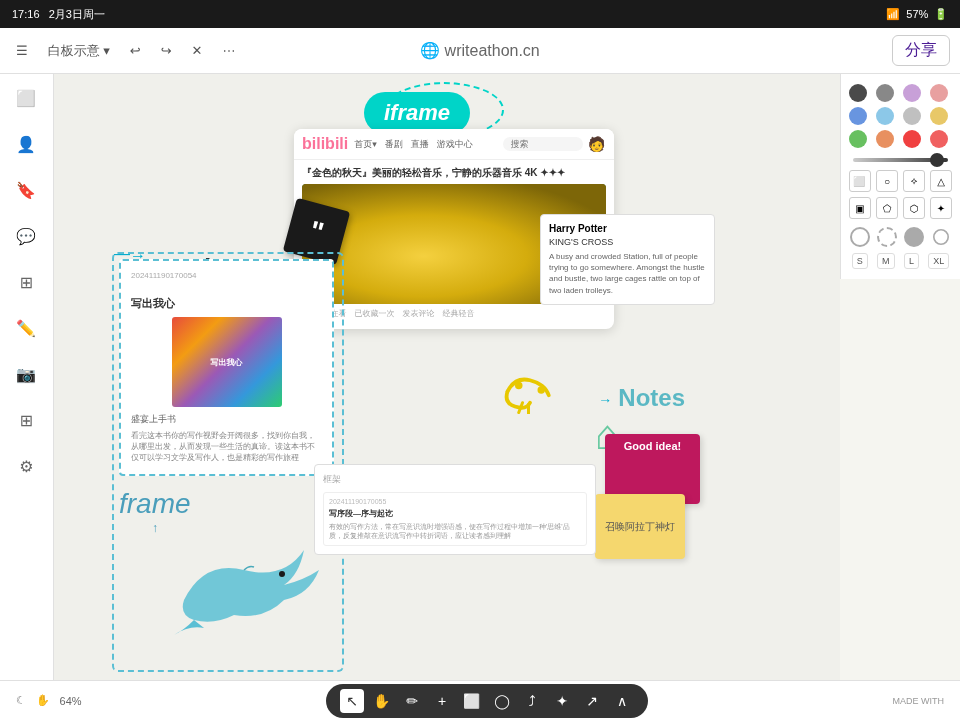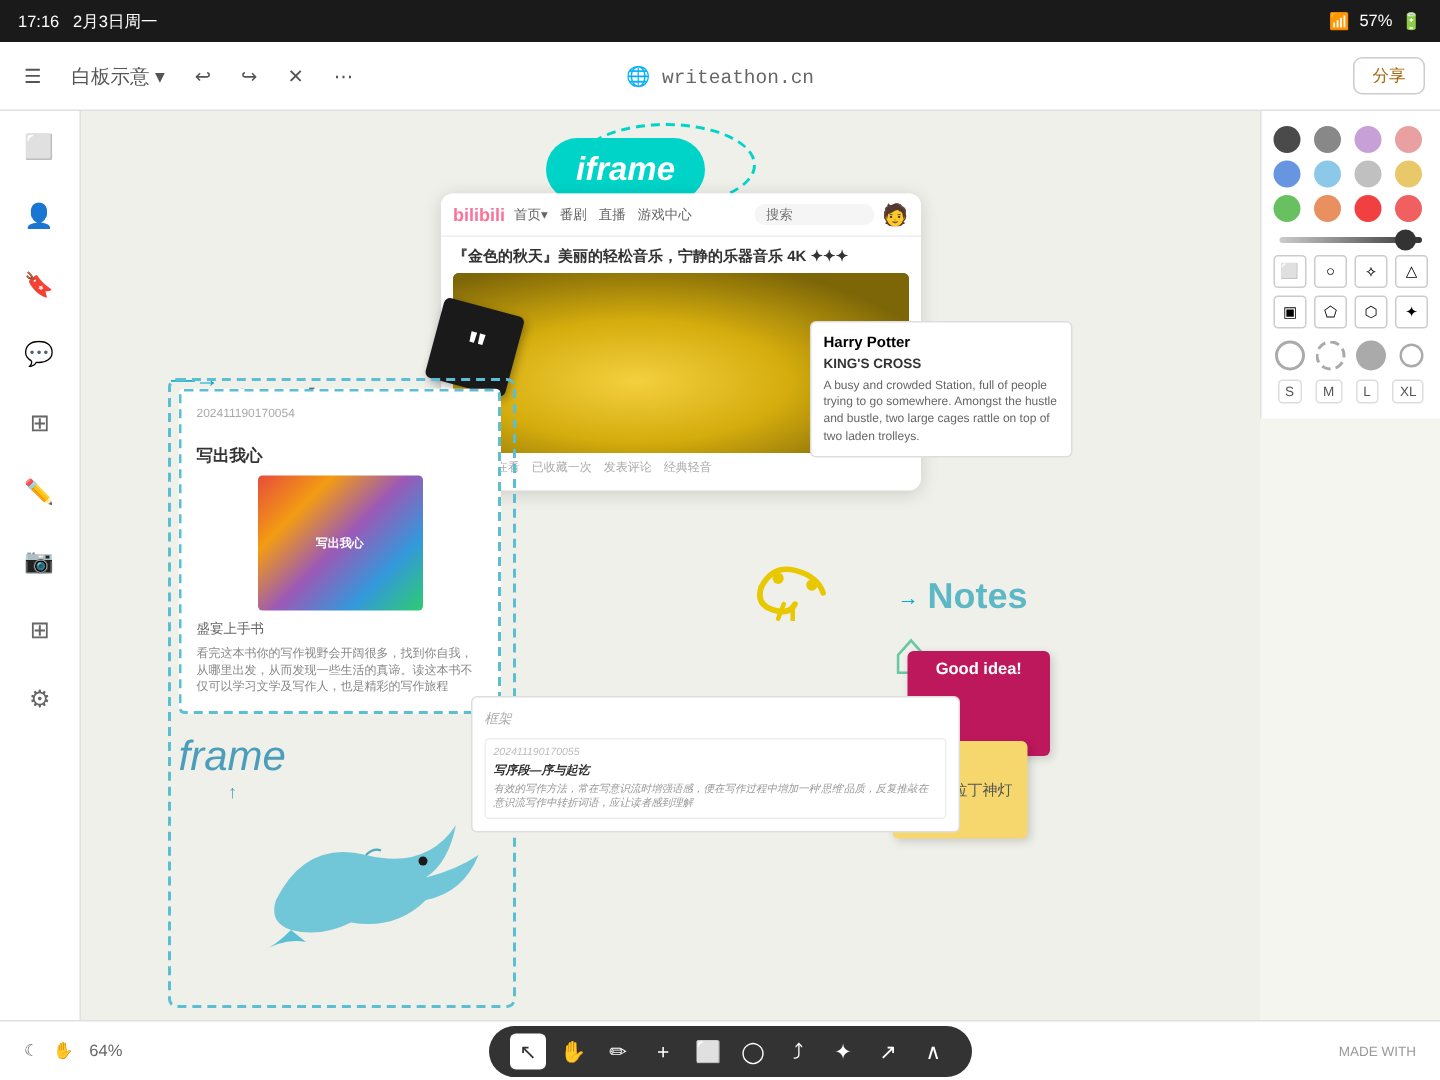--- a/index.html
+++ b/index.html
@@ -37,23 +37,22 @@
       display: flex;
       align-items: center;
       padding: 0 10px;
       z-index: 100;
       gap: 8px;
     }
     .toolbar-center {
       position: absolute;
       left: 50%;
       transform: translateX(-50%);
-      font-size: 13px;
+      font-size: 16px;
       color: #666;
-      font-family: Liberation Mono, monospace;
     }
     .toolbar-right {
       margin-left: auto;
       display: flex;
       align-items: center;
       gap: 8px;
     }
     .toolbar-btn {
       background: none;
       border: none;
@@ -61,22 +60,22 @@
       padding: 4px 6px;
       border-radius: 4px;
       font-size: 13px;
       color: #555;
     }
     .share-btn {
       background: none;
       border: 1px solid #ccc;
       border-radius: 6px;
       padding: 4px 12px;
-      font-size: 11px;
-      color: #a16207;
+      font-size: 16px;
+      color: #4c1d95;
       cursor: pointer;
     }
 
     
     .left-sidebar {
       position: absolute;
       top: 74px; left: 0;
       width: 54px;
       height: calc(100% - 74px - 40px);
       background: #fff;
@@ -208,21 +207,21 @@
     .bili-header {
       background: #fff;
       padding: 6px 8px;
       border-bottom: 1px solid #eee;
       display: flex;
       align-items: center;
       gap: 6px;
       font-size: 10px;
       color: #333;
     }
-    .bili-logo { color: #fb7299; font-weight: bold; font-size: 12px; }
+    .bili-logo { color: #fb7299; font-weight: bold; font-size: 16px; }
     .bili-nav { display: flex; gap: 8px; font-size: 9px; color: #666; }
     .bili-search {
       margin-left: auto;
       background: #f5f5f5;
       border: none;
       border-radius: 12px;
       padding: 2px 8px;
       font-size: 9px;
       width: 80px;
     }
@@ -381,26 +380,25 @@
       color: #555;
       text-align: center;
       padding: 6px;
       box-shadow: 2px 2px 6px rgba(0,0,0,0.15);
     }
 
     
     .frame-section {
       position: absolute;
       top: 390px; left: 260px;
-      width: 326px;
+      width: 282px;
       background: #fff;
       border: 1px solid #ddd;
       border-radius: 4px;
       padding: 8px;
-      font-style: italic;
     }
     .frame-section-label {
       font-size: 9px;
       color: #aaa;
       margin-bottom: 6px;
     }
     .frame-cards {
       display: flex;
       gap: 18px;
     }
@@ -420,21 +418,21 @@
       position: absolute;
       top: 140px; right: 125px;
       width: 175px;
       background: #fff;
       border: 1px solid #ddd;
       border-radius: 4px;
       padding: 8px;
       font-size: 9px;
     }
     .hp-title { font-size: 10px; font-weight: bold; margin-bottom: 3px; }
-    .hp-subtitle { font-size: 9px; font-weight: bold; color: #333; margin-bottom: 4px; }
+    .hp-subtitle { font-size: 9px; font-weight: normal; color: #333; margin-bottom: 4px; }
     .hp-body { font-size: 8px; color: #666; line-height: 1.4; }
 
     
     .bottom-toolbar {
       position: absolute;
       bottom: 0; left: 0; right: 0;
       height: 40px;
       background: #fff;
       border-top: 1px solid #e0e0e0;
       display: flex;

